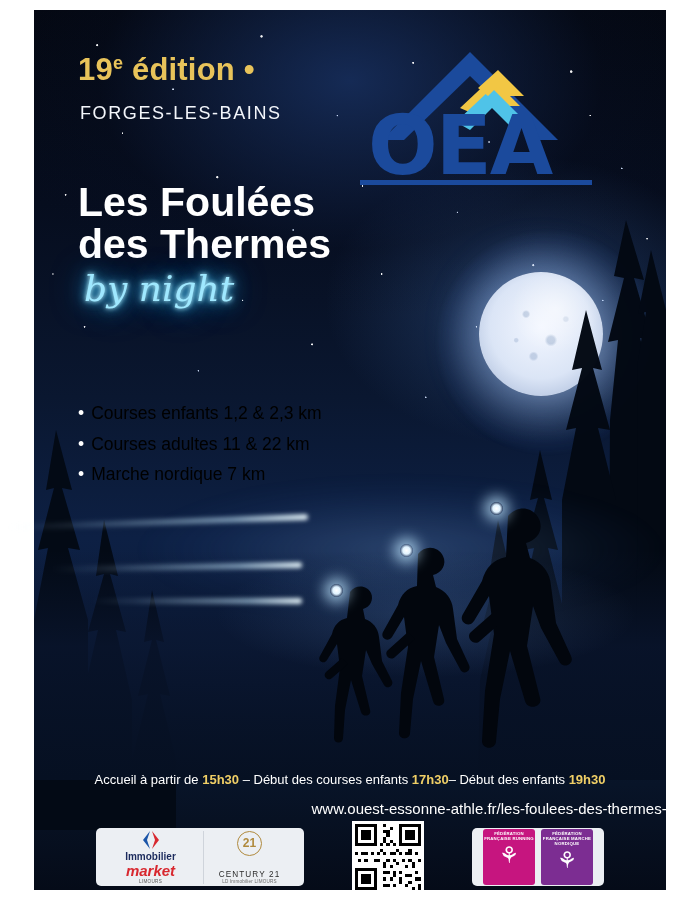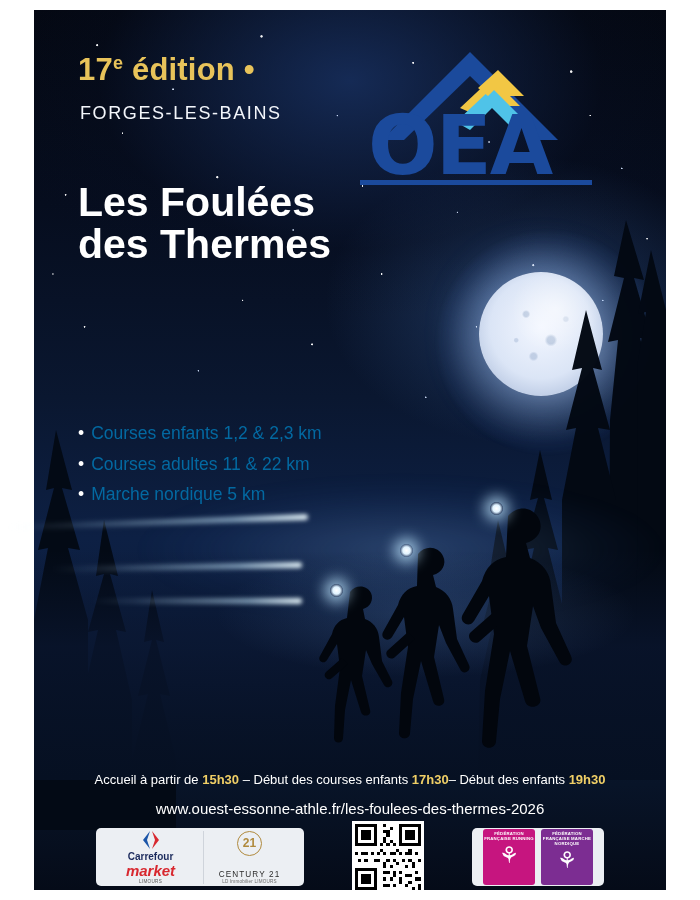--- a/index.html
+++ b/index.html
@@ -201,23 +201,23 @@
     top: 344px;
     font-size: 33px;
     font-weight: bold;
     color: #f0cf66;
     letter-spacing: 1px;
     white-space: nowrap;
   }
   .races {
     position: absolute;
     left: 78px;
-    top: 418px;
+    top: 398px;
     width: 330px;
-    color: #0369a1;
+    color: #000000;
     font-size: 17.5px;
     line-height: 1.75;
   }
   .races li {
     list-style: none;
     white-space: nowrap;
   }
   .races li::before {
     content: "•";
     color: #ffffff;
@@ -272,21 +272,21 @@
   }
   .info-line .hl {
     color: #f0cf66;
     font-weight: bold;
   }
   .url-line {
     position: absolute;
     left: 0;
     top: 800px;
     width: 100%;
-    text-align: center;
+    text-align: right;
     color: #ffffff;
     font-size: 15px;
     white-space: nowrap;
   }
   
   .sponsors {
     position: absolute;
     left: 96px;
     top: 826px;
     width: 508px;
@@ -443,36 +443,37 @@
       <path d="M30 92 L118 4 L206 92 L184 92 L118 28 L52 92 Z" fill="#1b4a9c"></path>
       <path d="M108 60 L140 30 L168 58 L150 58 L140 48 L122 66 Z" fill="#f2c744"></path>
       <path d="M104 74 L140 40 L180 80 L160 80 L140 60 L118 82 Z" fill="#4fc3e8"></path>
       <path d="M126 40 L146 22 L172 48 L156 48 L146 38 L136 48 Z" fill="#f2c744"></path>
       <rect x="8" y="132" width="232" height="5" fill="#1b4a9c"></rect>
       <text x="16" y="126" font-family="DejaVu Sans, sans-serif" font-size="82" font-weight="bold" fill="#1b4a9c" letter-spacing="-2">OEA</text>
     </g>
   </svg>
 
   <div class="edition">
-    <span>17</span><sup>e</sup>
+    <span>19</span><sup>e</sup>
     <span>édition</span>
     <span class="dot">•</span>
   </div>
 
   <div class="city">FORGES-LES-BAINS</div>
 
   <div class="title1">Les Foulées</div>
   <div class="title2">des Thermes</div>
+  <div class="bynight">by night</div>
 
 
   <div class="races">
     <ul>
       <li>Courses enfants 1,2 &amp; 2,3 km</li>
       <li>Courses adultes 11 &amp; 22 km</li>
-      <li>Marche nordique 5 km</li>
+      <li>Marche nordique 7 km</li>
     </ul>
   </div>
 
   <div class="runners">
     
     <div class="beam" style="left:-282px; top:34px; width:300px; transform:rotate(-2deg);"></div>
     <div class="beam" style="left:-238px; top:82px; width:250px; transform:rotate(-1deg);"></div>
     <div class="beam" style="left:-200px; top:118px; width:212px; transform:rotate(0deg);"></div>
 
     <svg viewBox="0 0 310 300" width="310" height="300">
@@ -503,21 +504,21 @@
   <div class="sponsors">
 
     <div class="sponsor-box sp-left">
       <div class="carrefour">
         <div class="carrefour-mark">
           <svg viewBox="0 0 24 20" width="24" height="20">
             <path d="M11 1 L4 10 L11 19 L8 10 Z" fill="#1b55a8"></path>
             <path d="M13 1 L20 10 L13 19 L16 10 Z" fill="#d8282f"></path>
           </svg>
         </div>
-        <div class="c-name">Carrefour</div>
+        <div class="c-name">Immobilier</div>
         <div class="c-sub">market</div>
         <div class="c-tiny">LIMOURS</div>
       </div>
       <div class="c21">
         <div class="c21-badge">21</div>
         <div class="c21-name">CENTURY 21</div>
         <div class="c21-sub">LD Immobilier  LIMOURS</div>
       </div>
     </div>
 

